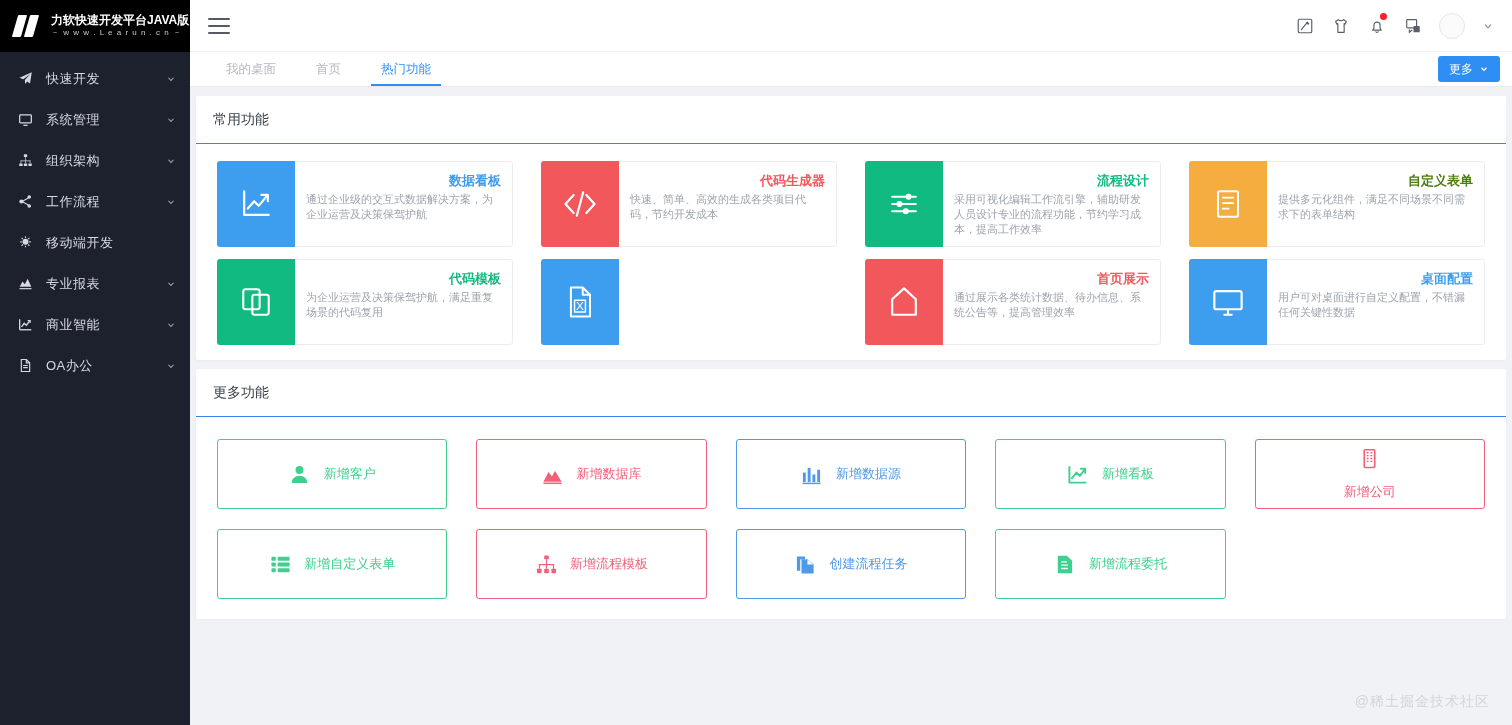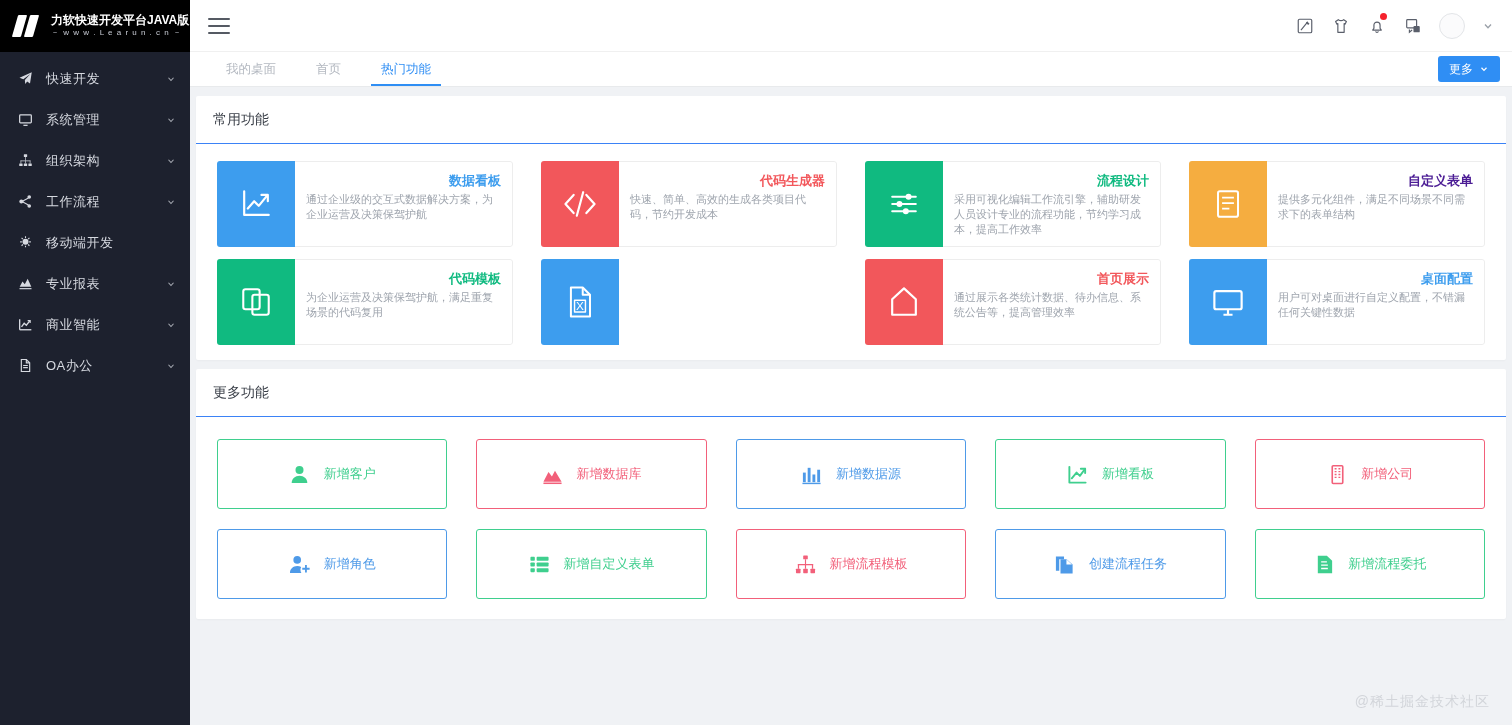--- a/index.html
+++ b/index.html
@@ -482,21 +482,21 @@
               </div>
             </div>
             <div class="feat-card">
               <div class="feat-ico" style="background:#f5ad40">
                 <svg viewBox="0 0 44 44" width="40" height="40" fill="none" stroke="#fff" stroke-width="2.2" stroke-linejoin="round">
                   <rect x="11" y="8" width="22" height="28" rx="2"></rect>
                   <path d="M15.5 15h13M15.5 21h13M15.5 27h8" stroke-width="2"></path>
                 </svg>
               </div>
               <div class="feat-txt">
-                <div class="feat-title" style="color:#4c1d95">自定义表单</div>
+                <div class="feat-title" style="color:#4d7c0f">自定义表单</div>
                 <div class="feat-desc">提供多元化组件，满足不同场景不同需求下的表单结构</div>
               </div>
             </div>
             <div class="feat-card">
               <div class="feat-ico" style="background:#10ba80">
                 <svg viewBox="0 0 44 44" width="40" height="40" fill="none" stroke="#fff" stroke-width="2.3" stroke-linejoin="round">
                   <rect x="8" y="8" width="18" height="22" rx="2.5"></rect>
                   <rect x="18" y="14" width="18" height="22" rx="2.5"></rect>
                 </svg>
               </div>
@@ -579,38 +579,28 @@
             <div class="more-card" style="border-color: rgb(63, 207, 142);">
               <span class="more-ico" style="color:#3fcf8e">
                 <svg viewBox="0 0 22 22" width="21" height="21" fill="none" stroke="currentColor" stroke-width="2" stroke-linecap="round" stroke-linejoin="round">
                   <path d="M2.5 3v16.5h17"></path>
                   <path d="M5 15l5-6 3.5 3.5L19 5"></path>
                   <path d="M14.5 5H19v4.5"></path>
                 </svg>
               </span>
               <span class="more-label" style="color:#3fcf8e">新增看板</span>
             </div>
-            <div class="more-card" style="border-color: rgb(242, 96, 122);">
+            <div class="more-card" style="border-color: rgb(242, 96, 122); flex-direction: column;">
               <span class="more-ico" style="color:#f2607a">
                 <svg viewBox="0 0 22 22" width="21" height="21" fill="none" stroke="currentColor" stroke-width="1.7">
                   <rect x="5.5" y="1.8" width="11" height="18.6" rx="1"></rect>
                   <path d="M8 5h2M12 5h2M8 8h2M12 8h2M8 11h2M12 11h2M8 14h2M12 14h2" stroke-width="1.5"></path>
                 </svg>
               </span>
               <span class="more-label" style="color:#f2607a">新增公司</span>
-            </div>
-            <div class="more-card" style="border-color: rgb(78, 154, 232);">
-              <span class="more-ico" style="color:#4e9ae8">
-                <svg viewBox="0 0 22 22" width="21" height="21" fill="currentColor">
-                  <circle cx="8.6" cy="6.2" r="4"></circle>
-                  <path d="M1 19.8c0-4.4 3.4-7.3 7.6-7.3 1.6 0 3 .4 4.2 1.1-.5.9-.8 1.9-.8 3 0 1.2.3 2.3 1 3.2z"></path>
-                  <path d="M16.8 11.6h1.9v2.9h2.9v1.9h-2.9v2.9h-1.9v-2.9h-2.9v-1.9h2.9z"></path>
-                </svg>
-              </span>
-              <span class="more-label" style="color:#4e9ae8">新增角色</span>
             </div>
             <div class="more-card" style="border-color: rgb(63, 207, 142);">
               <span class="more-ico" style="color:#3fcf8e">
                 <svg viewBox="0 0 22 22" width="21" height="21" fill="currentColor">
                   <rect x="1.5" y="3" width="4.6" height="4.2" rx=".8"></rect>
                   <rect x="8" y="3" width="12.5" height="4.2" rx=".8"></rect>
                   <rect x="1.5" y="8.9" width="4.6" height="4.2" rx=".8"></rect>
                   <rect x="8" y="8.9" width="12.5" height="4.2" rx=".8"></rect>
                   <rect x="1.5" y="14.8" width="4.6" height="4.2" rx=".8"></rect>
                   <rect x="8" y="14.8" width="12.5" height="4.2" rx=".8"></rect>

